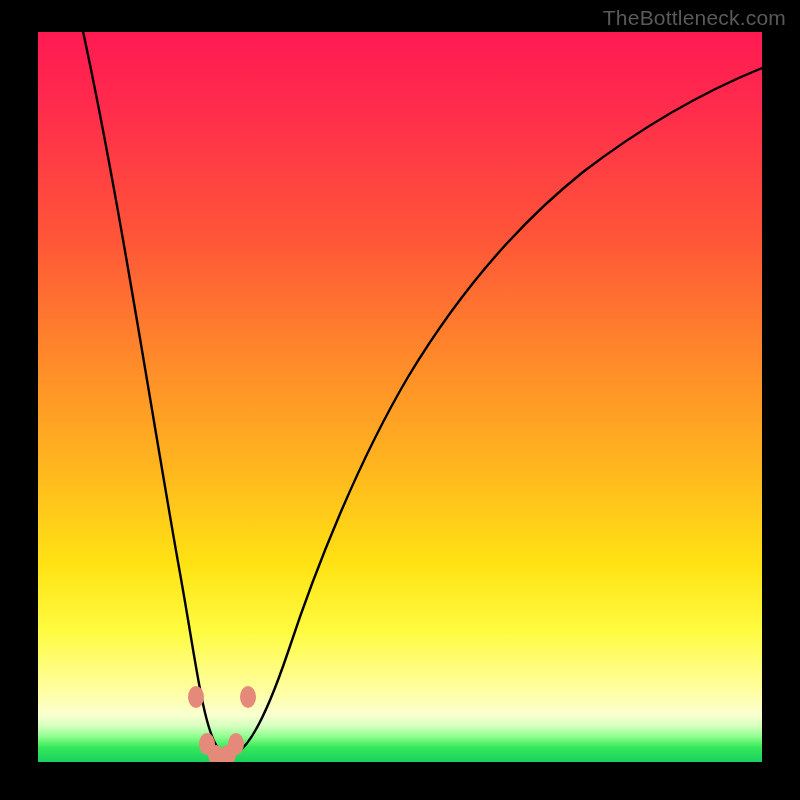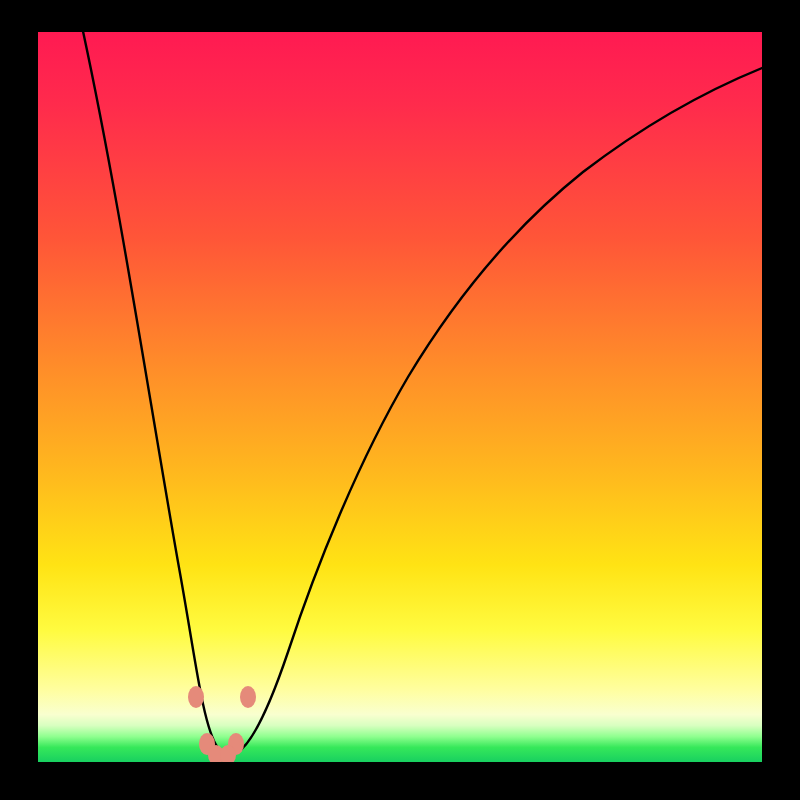--- a/index.html
+++ b/index.html
@@ -64,20 +64,21 @@
     font-weight: 500;
     letter-spacing: 0.2px;
     user-select: none;
   }
 </style>
 </head>
 <body>
 
 <div class="frame">
 
+  <div class="watermark">TheBottleneck.com</div>
 
   <div class="plot-area">
     <div class="gradient-bg"></div>
 
     <svg class="curve" viewBox="0 0 724 730" preserveAspectRatio="none">
 
       <path d="M 43 -10
                C 80 160, 110 360, 140 530
                C 152 596, 158 640, 165 672
                C 170 695, 174 708, 180 716

